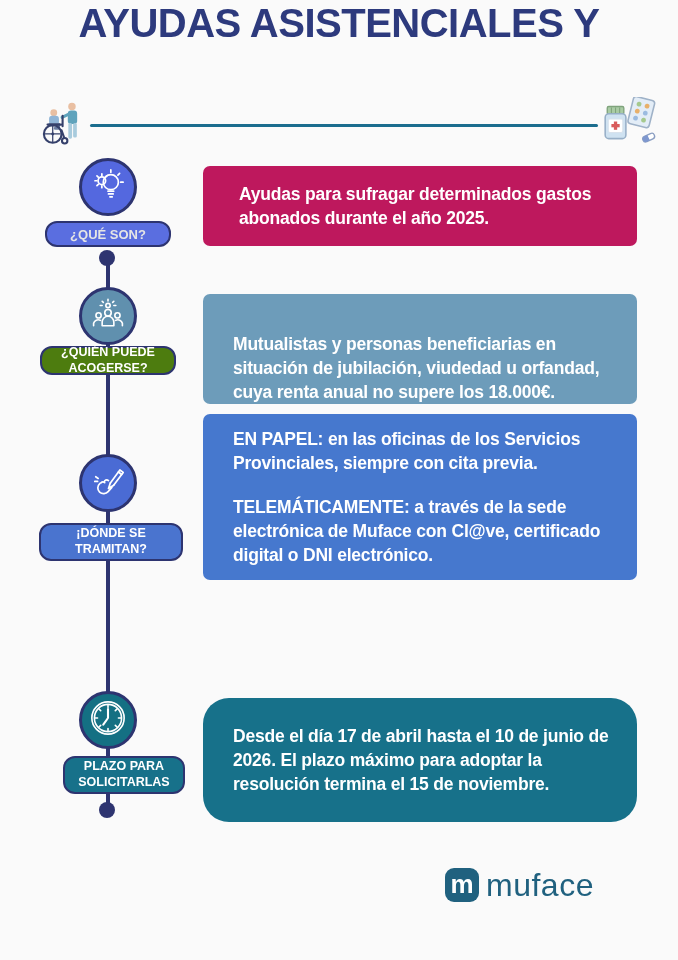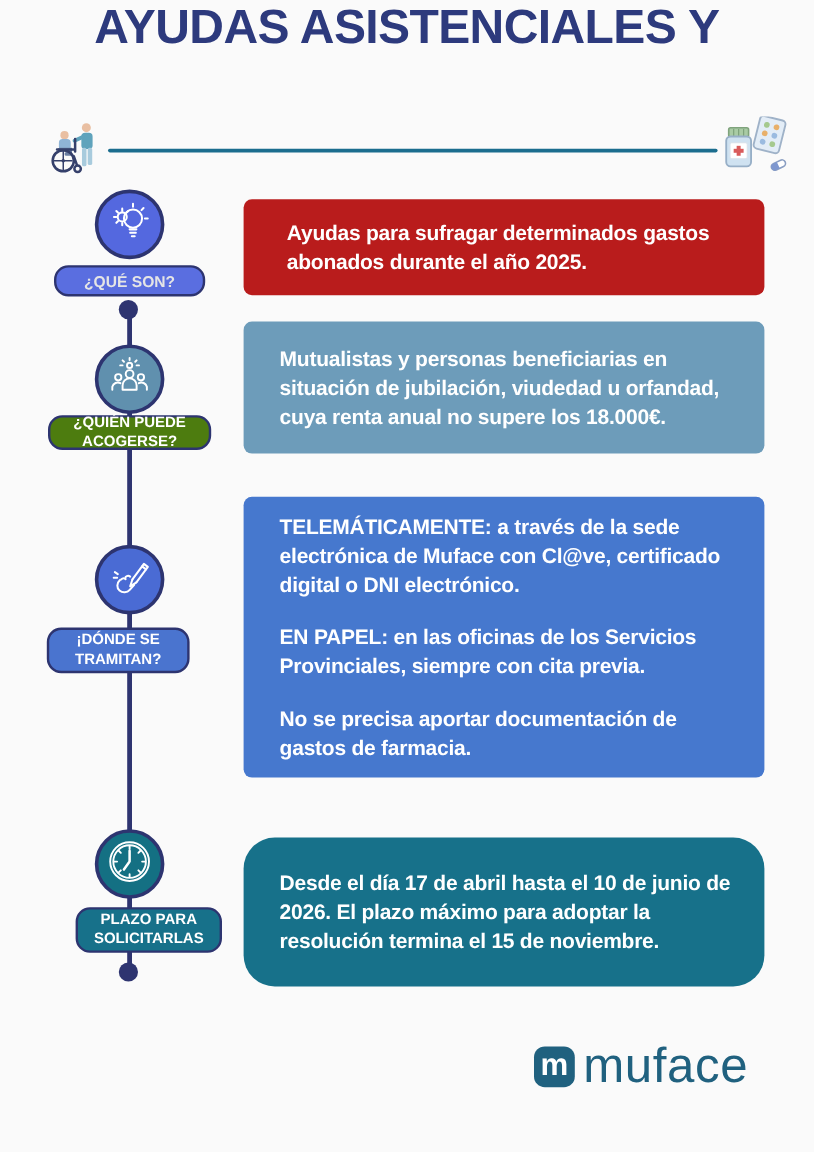--- a/index.html
+++ b/index.html
@@ -30,42 +30,42 @@
   .c3{top:454px;background:#4A6BD4;}
   .c4{top:691px;background:#147083;}
   
   .pill{
     position:absolute;border:2px solid #2D3470;border-radius:12px;
     display:flex;align-items:center;justify-content:center;text-align:center;
     font-weight:700;box-sizing:border-box;
   }
   .p1{left:45px;top:221px;width:126px;height:26px;background:#5A6EE0;color:#e5e5e5;font-size:13px;}
   .p2{left:40px;top:346px;width:136px;height:29px;background:#4d7c0f;color:#FFFFFF;font-size:12.5px;line-height:1.25;}
-  .p3{left:39px;top:523px;width:119px;height:38px;background:#4A74CF;color:#FFFFFF;font-size:12.5px;line-height:1.25;}
+  .p3{left:39px;top:523px;width:144px;height:38px;background:#4A74CF;color:#FFFFFF;font-size:12.5px;line-height:1.25;}
   .p4{left:47px;top:756px;width:122px;height:38px;background:#17718A;color:#FFFFFF;font-size:12.5px;line-height:1.25;margin-left:16px;}
   
   .box{
     position:absolute;left:203px;width:434px;border-radius:7px;box-sizing:border-box;
     color:#FFFFFF;font-weight:700;font-size:17.5px;line-height:24px;letter-spacing:-0.2px;
     padding:14px 24px 14px 30px;
   }
   .box p{margin:0 0 20px 0;}
   .box p:last-child{margin-bottom:0;}
   .box b{font-weight:800;}
-  .b1{top:166px;height:80px;background:#b91c1c;display:flex;align-items:center;padding-top:0;padding-bottom:0;padding-left:36px;}
-  .b2{top:268px;height:110px;background:#6D9CBA;display:flex;align-items:center;padding-top:0;padding-bottom:0;}
+  .b1{top:166px;height:80px;background:#be185d;display:flex;align-items:center;padding-top:0;padding-bottom:0;padding-left:36px;}
+  .b2{top:294px;height:110px;background:#6D9CBA;display:flex;align-items:flex-end;padding-top:0;padding-bottom:0;}
   .b3{top:414px;background:#4678CE;padding-top:13px;padding-bottom:13px;}
   .b4{top:698px;height:124px;background:#17718A;display:flex;align-items:center;padding-top:0;padding-bottom:0;border-radius:26px;}
   
   .logo-row{position:absolute;left:445px;top:868px;display:flex;align-items:center;gap:7px;}
   .logo-mark{
     width:34px;height:34px;border-radius:9px;background:#20617F;color:#fff;
     display:flex;align-items:center;justify-content:center;font-weight:700;font-size:26px;padding-bottom:2px;box-sizing:border-box;
   }
-  .logo-text{font-size:41px;line-height:1;color:#20617F;font-weight:500;letter-spacing:0.5px;}
+  .logo-text{font-size:32px;line-height:1;color:#20617F;font-weight:500;letter-spacing:0.5px;}
   
   svg.white-icon{stroke:#fff;fill:none;stroke-linecap:round;stroke-linejoin:round;}
 </style>
 </head>
 <body>
 
 <div class="title">
   <div>AYUDAS ASISTENCIALES Y</div>
 </div>
 
@@ -163,23 +163,22 @@
       <path d="M29 8.5 l1.6 -2.2 3.5 2.6 -1.6 2.2"></path>
       <path d="M20.5 20 l-2 6 5.5 -3.5"></path>
       <path d="M9.5 20.5 c-3 2.8 -3 6.8 -0.4 9.2 c2.8 2.5 6.8 2 9 -0.5 l4 -4.5"></path>
       <path d="M10.5 20 q2 -2 4 -0.3 M14.5 17.8 q2 -2 4 -0.3"></path>
       <path d="M5 13.5 l2.6 1.8 M4 18.5 h3"></path>
     </svg>
   </span>
 </div>
 <div class="pill p3">¡DÓNDE SE TRAMITAN?</div>
 <div class="box b3">
+  <p><b>EN PAPEL:</b><span> en las oficinas de los Servicios Provinciales, siempre con cita previa.</span></p>
   <p><b>TELEMÁTICAMENTE:</b><span> a través de la sede electrónica de Muface con Cl@ve, certificado digital o DNI electrónico.</span></p>
-  <p><b>EN PAPEL:</b><span> en las oficinas de los Servicios Provinciales, siempre con cita previa.</span></p>
-  <p><span>No se precisa aportar documentación de gastos de farmacia.</span></p>
 </div>
 
 <div class="circle c4">
   <span>
     <svg class="white-icon" viewBox="0 0 40 40" width="38" height="38" stroke-width="1.7">
       <circle cx="20" cy="20" r="17"></circle>
       <circle cx="20" cy="20" r="14.3"></circle>
       <path d="M20 6.5 v2.5 M20 31 v2.5 M6.5 20 h2.5 M31 20 h2.5 M10.5 10.5 l1.8 1.8 M27.7 27.7 l1.8 1.8 M29.5 10.5 l-1.8 1.8 M12.3 27.7 l-1.8 1.8"></path>
       <path d="M20 20 V10.5 M20 20 l-5 7" stroke-width="2.2"></path>
     </svg>

